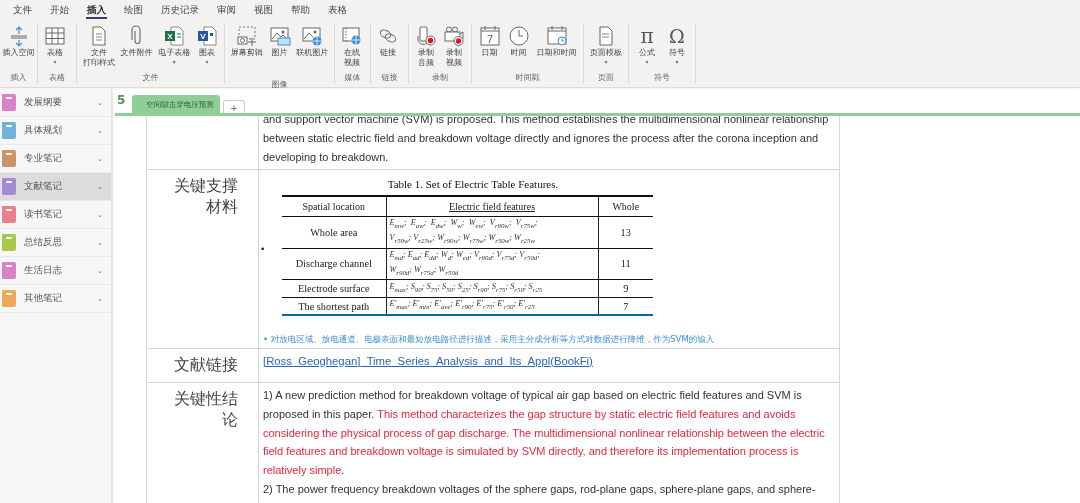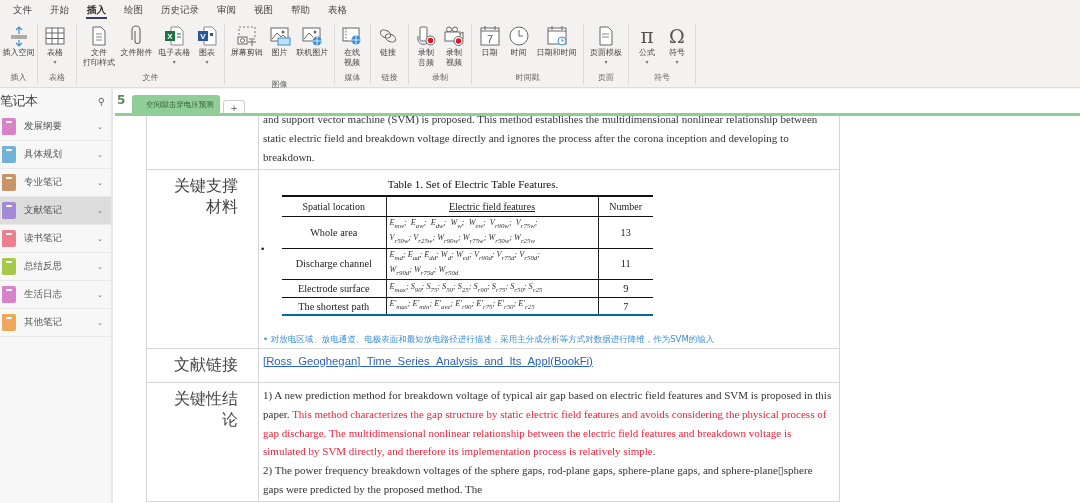--- a/index.html
+++ b/index.html
@@ -44,21 +44,21 @@
   .add-tab { position: absolute; left: 108px; top: 11px; width: 22px; height: 14px; background: #fff; border: 1px solid #ccc; border-bottom: none;
     border-radius: 3px 3px 0 0; font-size: 9px; color: #555; display: flex; align-items: center; justify-content: center; cursor: pointer; }
   .tab-line { position: absolute; left: 115px; top: 113px; width: 965px; height: 3px; background: #8fcf97; }
 
   
   .canvas { position: absolute; left: 115px; top: 116px; width: 965px; height: 387px; background: #fff; overflow: hidden; }
   .note-table { position: absolute; left: 31px; top: -10px; width: 694px; border-collapse: collapse; }
   .note-table td { border: 1px solid #d6d6d6; vertical-align: top; font-size: 11px; }
   .note-table td.key { width: 112px; padding: 6px 20px; color: #444; font-size: 16px; text-align: right; }
   .note-table td.val { padding: 2px 4px 2px 4px; }
-  .en { font-family: Liberation Serif, serif; font-size: 11.3px; line-height: 18.9px; color: #333; }
+  .en { font-family: Liberation Sans, sans-serif; font-size: 11.3px; line-height: 18.9px; color: #333; }
   .red { color: #e8253c; }
   .link { color: #2c64b8; text-decoration: underline; font-family: "Liberation Sans", sans-serif; font-size: 11.3px; cursor: pointer; line-height: 20px; text-align: right; }
   .blue-bullet { color: #3c8fd6; font-size: 8.5px; line-height: 14px; padding: 2px 0 0 0; }
 
   
   .paper-img { position: relative; width: 570px; height: 158px; }
   .paper-bullet { position: absolute; left: -3px; top: 72px; font-size: 9px; color: #222; }
   .paper-caption { position: absolute; left: 0; top: 6px; width: 420px; text-align: center; font-family: "Liberation Serif", serif; font-size: 11px; color: #111; }
   .paper-caption b { font-weight: normal; }
   .pt { position: absolute; left: 19px; top: 23px; width: 371px; border-collapse: collapse; font-family: "Liberation Serif", serif; color: #222; }
@@ -347,24 +347,20 @@
         <span class="ico" style="font-family:'DejaVu Serif',serif;font-size:19px;color:#555;">Ω</span>
         <span class="lbl">符号</span>
         <span class="caret">▾</span>
       </div>
     </div>
     <div class="group-label">符号</div>
   </div>
 </div>
 
 <div class="sidebar">
-  <div class="sb-header">
-    <span class="sb-title">笔记本</span>
-    <span class="pin">⚲</span>
-  </div>
   <div class="nb-item">
     <span class="nb-icon" style="background:#d982c9;"></span>
     <span class="nb-label">发展纲要</span>
     <span class="nb-chev">⌄</span>
   </div>
   <div class="nb-item">
     <span class="nb-icon" style="background:#6fb3d9;"></span>
     <span class="nb-label">具体规划</span>
     <span class="nb-chev">⌄</span>
   </div>
@@ -420,21 +416,21 @@
       <td class="key">关键支撑材料</td>
       <td class="val">
         <div class="paper-img">
           <span class="paper-bullet">•</span>
           <div class="paper-caption"><b>Table 1.</b><span> Set of Electric Table Features.</span></div>
           <table class="pt">
             <thead>
               <tr>
                 <th style="width:104px;">Spatial location</th>
                 <th style="width:212px;text-decoration:underline;">Electric field features</th>
-                <th>Number</th>
+                <th>Whole</th>
               </tr>
             </thead>
             <tbody>
               <tr style="height:29px;">
                 <td class="loc">Whole area</td>
                 <td class="feat">E<sub>mw</sub>;&nbsp; E<sub>aw</sub>;&nbsp; E<sub>dw</sub>;&nbsp; W<sub>w</sub>;&nbsp; W<sub>ew</sub>;&nbsp; V<sub>r90w</sub>;&nbsp; V<sub>r75w</sub>;<br>V<sub>r50w</sub>; V<sub>r25w</sub>; W<sub>r90w</sub>; W<sub>r75w</sub>; W<sub>r50w</sub>; W<sub>r25w</sub></td>
                 <td class="loc">13</td>
               </tr>
               <tr style="height:30px;">
                 <td class="loc">Discharge channel</td>

